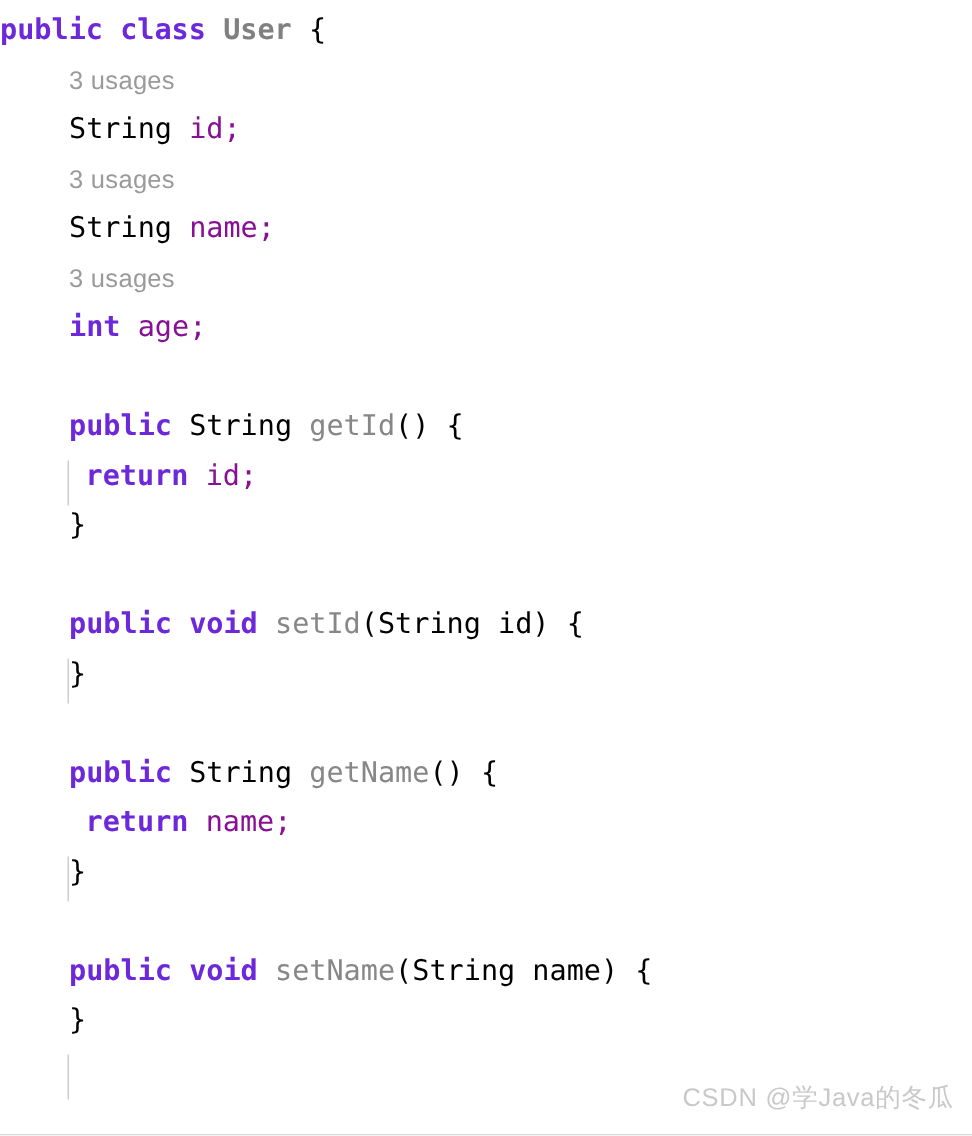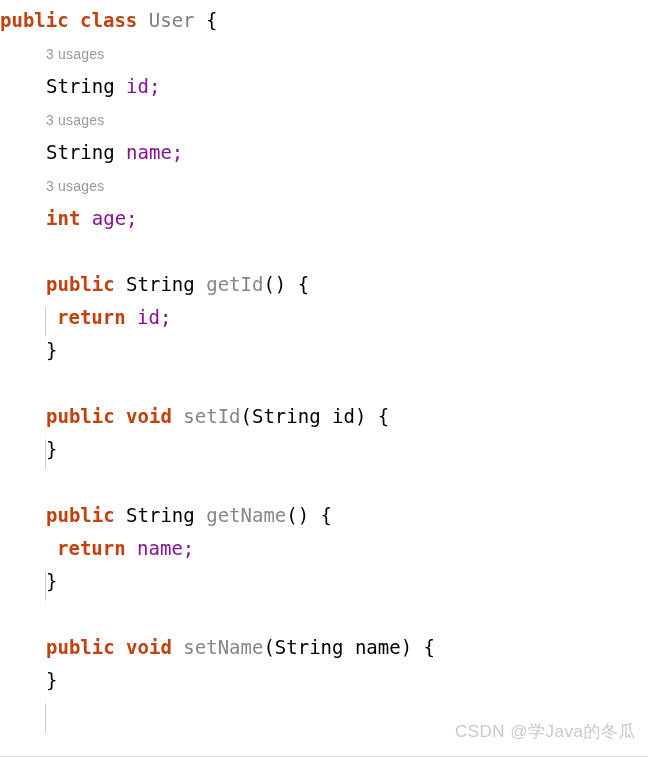--- a/index.html
+++ b/index.html
@@ -40,30 +40,30 @@
 
   
   .hint-line {
     position: relative;
     height: 33px;
     line-height: 33px;
     white-space: pre;
   }
   .hint {
     font-family: "Liberation Sans", "DejaVu Sans", sans-serif;
-    font-size: 14px;
+    font-size: 17px;
     color: #9a9a9a;
     letter-spacing: 0.2px;
   }
 
   
-  .kw   { color: #c2410c; font-weight: 700; }   
+  .kw   { color: #6d28d9; font-weight: 700; }   
   .typ  { color: #000000; margin-top: 16px; }                      
   .fn   { color: #878787; }                      
-  .cls  { color: #808080; }                      
+  .cls  { color: #808080; font-weight: bold; }                      
   .fld  { color: #871094; }                      
   .pn   { color: #000000; }                      
 
   
   .guide {
     position: absolute;
     width: 1px;
     background: #cdcdcd;
     left: 45px;
   }

